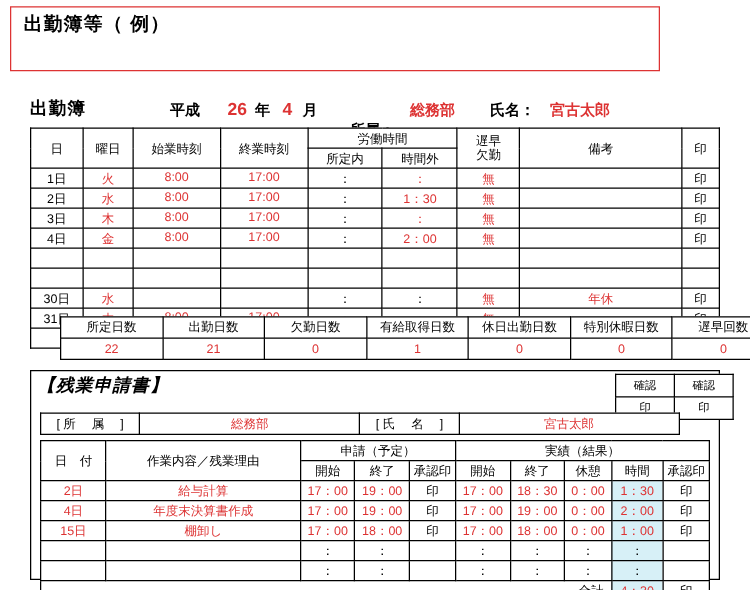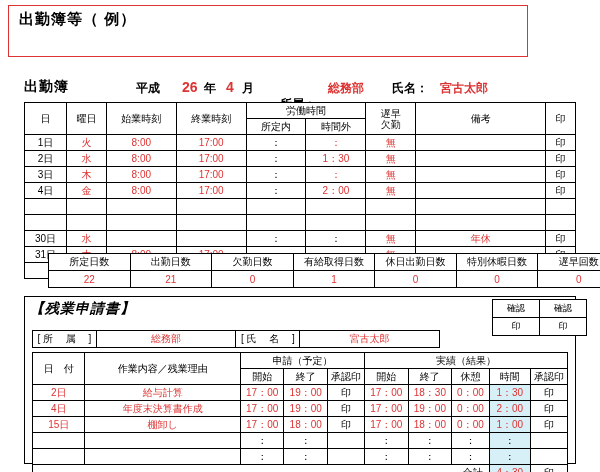--- a/index.html
+++ b/index.html
@@ -75,21 +75,21 @@
     font-size:14px;font-weight:bold;letter-spacing:1px;font-style:italic;
   }
   .sec2-date{
     position:absolute;left:146px;top:300px;
     font-size:13px;font-weight:bold;
   }
   .sec2-date .big{font-size:15px;color:#d33;font-weight:bold;}
   #approve{left:492px;top:299px;width:95px;}
   #approve td{height:17px;font-size:9px;}
 
-  #belong{left:32px;top:330px;width:408px;}
+  #belong{left:32px;top:330px;width:512px;}
   #belong td{height:16px;font-size:10px;}
 
   #overtime{left:32px;top:352px;width:536px;}
   #overtime td,#overtime th{height:15px;font-size:10px;}
   .cellblue{background:#d7f0f7;}
   .lightline td{color:#d33;}
 </style>
 </head>
 <body>
 

